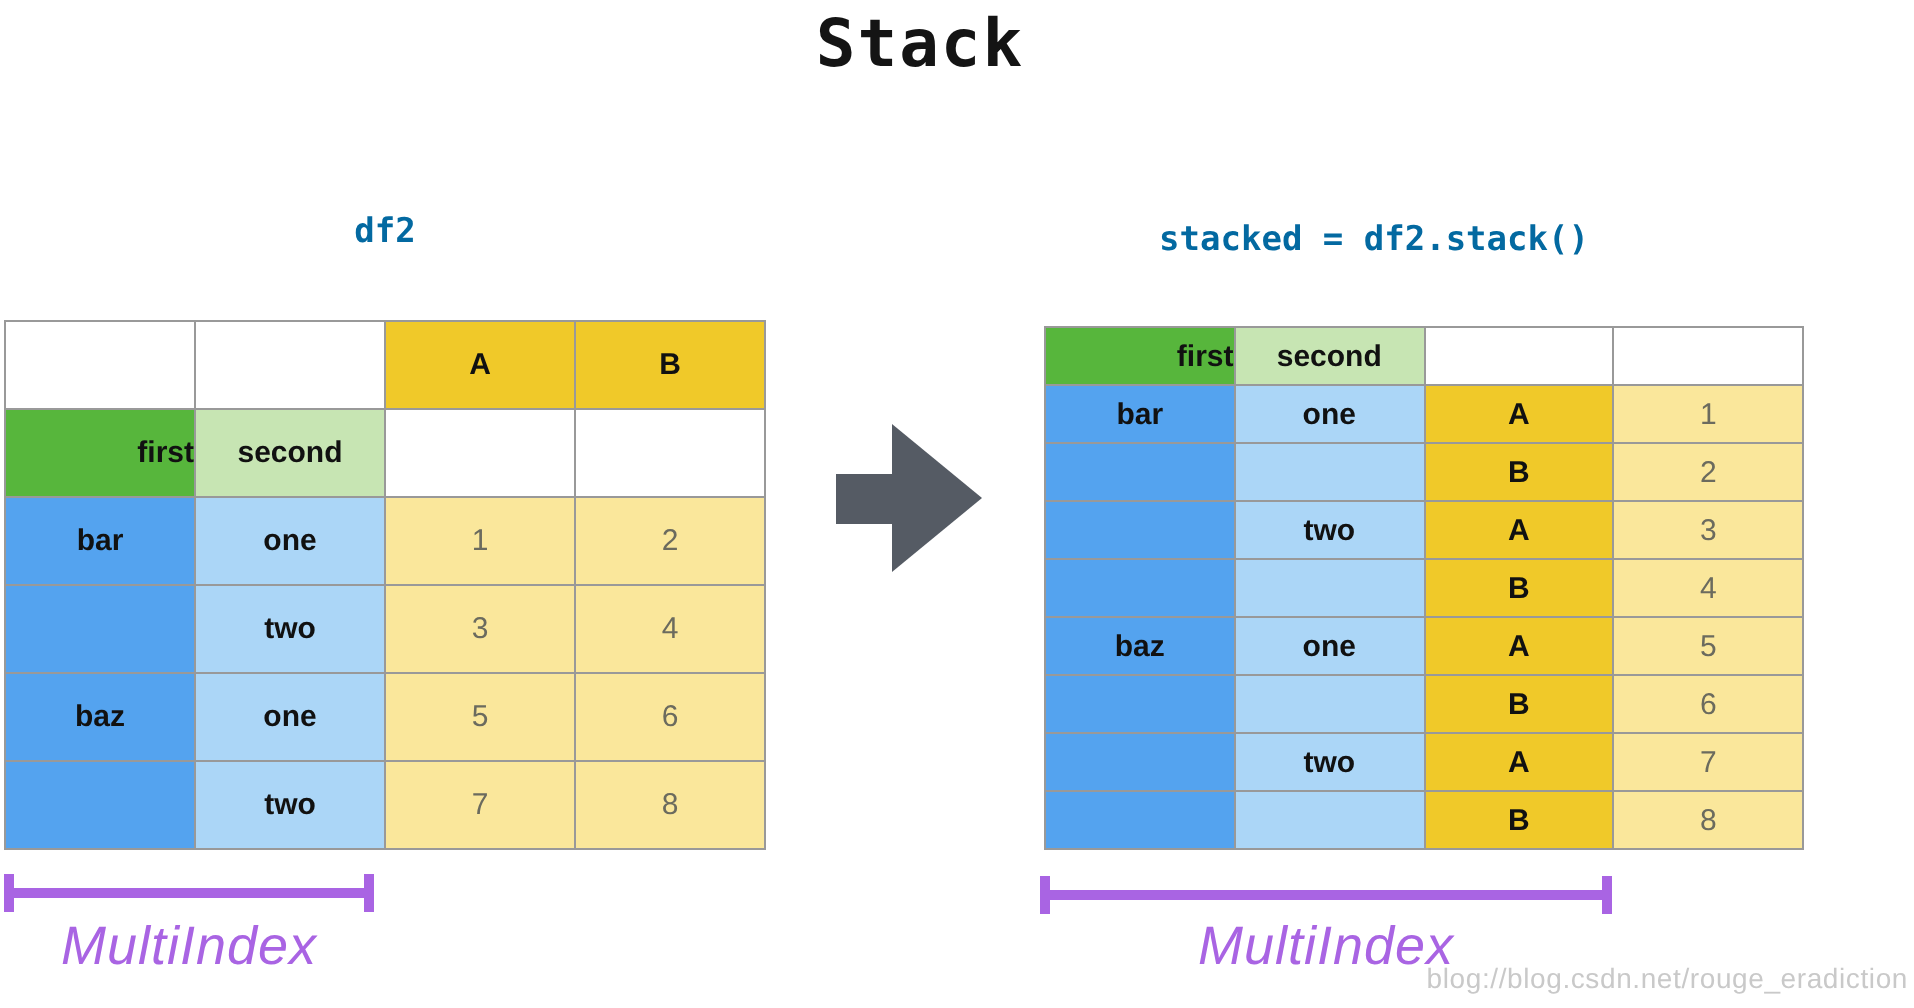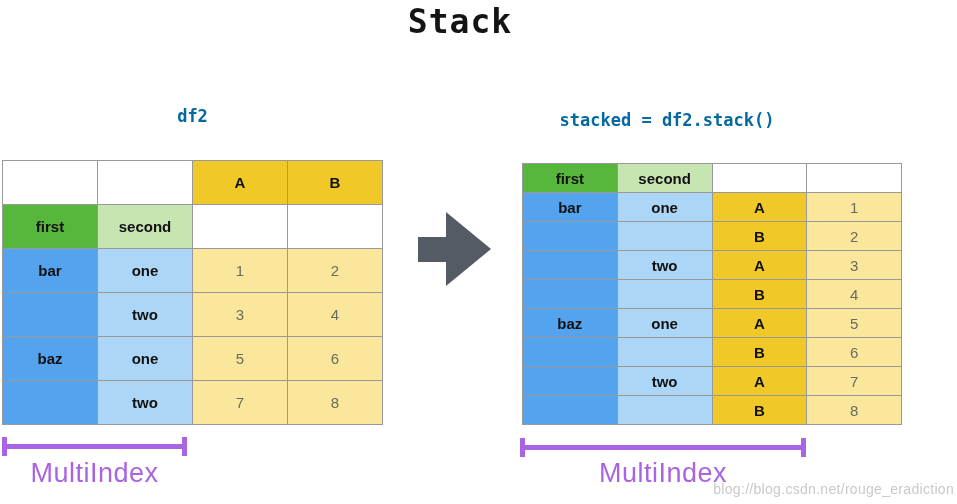--- a/index.html
+++ b/index.html
@@ -10,34 +10,34 @@
   .title{
     position:absolute;top:2px;left:0;width:920px;text-align:center;
     font-family:"DejaVu Sans Mono", monospace;font-size:33px;font-weight:600;
     color:#141414;letter-spacing:1px;margin:0;
   }
   .panel-label{
     position:absolute;font-family:"DejaVu Sans Mono", monospace;
     font-size:17px;font-weight:700;color:#0369a1;text-align:center;
   }
   .panel-label.left{left:2px;top:106px;width:381px;}
-  .panel-label.right{left:502px;top:110px;width:330px;}
+  .panel-label.right{left:522px;top:110px;width:330px;}
 
   table{position:absolute;border-collapse:collapse;table-layout:fixed;}
   #left-table{left:2px;top:160px;width:381px;}
   #left-table td{height:43px;}
   #right-table{left:522px;top:163px;width:380px;}
   #right-table td{height:28px;}
   td{
     border:1px solid var(--border);text-align:center;vertical-align:middle;
     font-size:15px;font-weight:700;color:#111;padding:0;overflow:hidden;
   }
   .c-white{background:#ffffff;}
   .c-gold{background:var(--gold);}
-  .c-green{background:var(--green);}
+  .c-green{background:var(--green);text-align:right;}
   .c-lightgreen{background:var(--lightgreen);}
   .c-blue{background:var(--blue);}
   .c-lightblue{background:var(--lightblue);}
   .c-yellow{background:var(--yellow);color:var(--numtext);font-weight:400;}
 
   .arrow-tail{position:absolute;left:418px;top:237px;width:32px;height:25px;background:var(--arrow);}
   .arrow-head{
     position:absolute;left:446px;top:212px;width:0;height:0;
     border-top:37px solid transparent;border-bottom:37px solid transparent;
     border-left:45px solid var(--arrow);
@@ -48,21 +48,21 @@
     border-left:5px solid var(--purple);border-right:5px solid var(--purple);
   }
   .bracket::before{
     content:"";position:absolute;left:0;right:0;top:7px;height:5px;background:var(--purple);
   }
   .bracket-left{left:2px;top:437px;width:185px;}
   .bracket-right{left:520px;top:438px;width:286px;}
 
   .mi-label{
     position:absolute;font-size:27px;font-weight:300;color:var(--purple);
-    font-family:"Liberation Sans", sans-serif;letter-spacing:0.5px;
+    font-family:"Liberation Sans", sans-serif;letter-spacing:0.5px;font-style:italic;
   }
   .mi-left{left:2px;top:458px;width:185px;text-align:center;}
   .mi-right{left:520px;top:458px;width:286px;text-align:center;}
 
   .watermark{
     position:absolute;right:3px;top:481px;font-size:14px;
     color:var(--watermarktext);letter-spacing:0.3px;
   }
 </style>
 </head>

